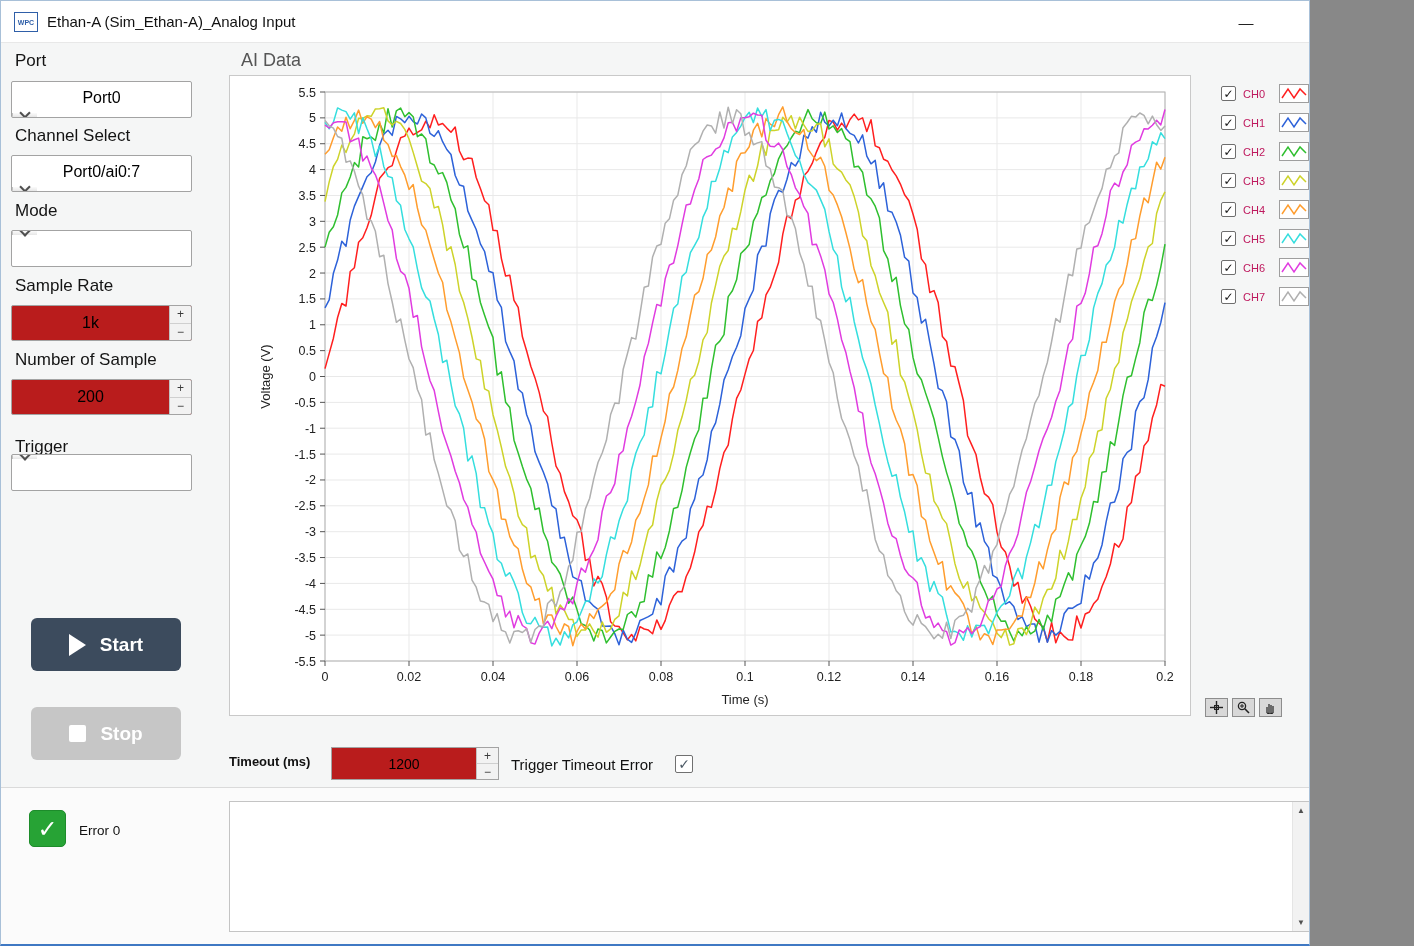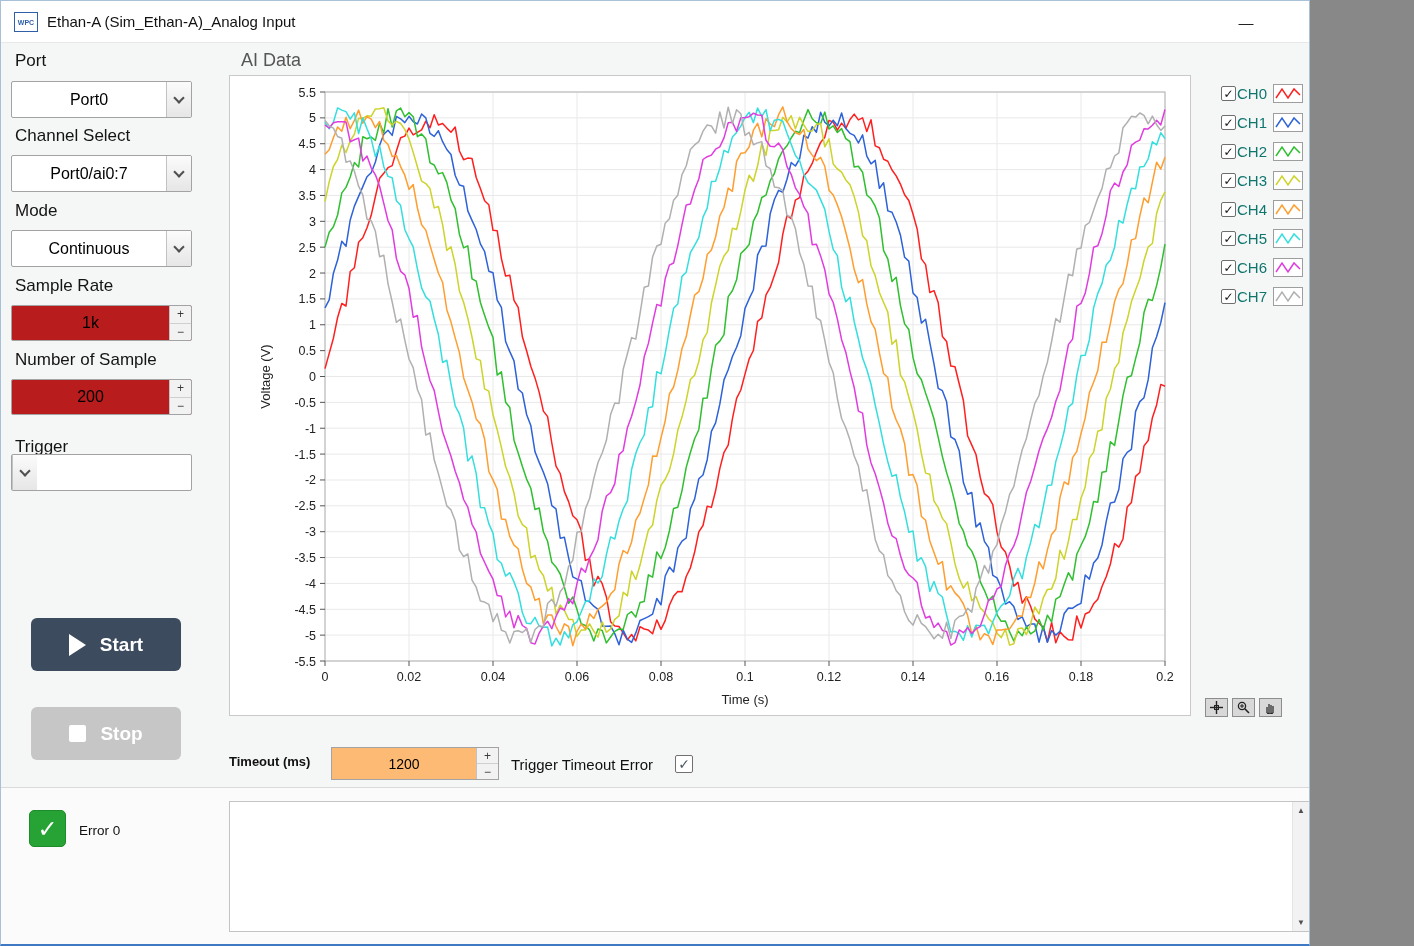--- a/index.html
+++ b/index.html
@@ -14,21 +14,21 @@
               background:#ffffff; color:#2f5fa8; font-size:7px; font-weight:bold;
               display:flex; align-items:center; justify-content:center; }
   .title-text { position:absolute; left:46px; top:0; height:42px; line-height:42px; font-size:15px; color:#111; }
   .winbtn { position:absolute; top:0; width:46px; height:42px; display:flex; align-items:center;
             justify-content:center; font-size:15px; color:#222; cursor:default; }
   .winbtn.min { left:1222px; } .winbtn.max { left:1300px; } .winbtn.close { left:1366px; }
 
   
   .side-label { position:absolute; left:14px; font-size:17px; color:#141414; }
   .combo { position:absolute; left:10px; width:181px; height:37px; background:#ffffff;
-           border:1px solid #a3a3a3; border-radius:2px; display:flex; overflow:hidden; }
+           border:1px solid #a3a3a3; border-radius:2px; display:flex; overflow:hidden;flex-direction:column; }
   .combo-value { flex:1; display:flex; align-items:center; justify-content:center; font-size:16px; color:#000; }
   .combo-btn { width:25px; border-left:1px solid #c2c2c2; background:linear-gradient(#fbfbfb,#e6e6e6);
                display:flex; align-items:center; justify-content:center; }
   .chev { width:8px; height:8px; border-right:2px solid #4f4f4f; border-bottom:2px solid #4f4f4f;
           transform:rotate(45deg); margin-top:-4px; }
   .numfield { position:absolute; left:10px; width:181px; height:36px; background:#b91c1c;
               border:1px solid #a3a3a3; border-radius:2px; display:flex; overflow:hidden; }
   .num-value { flex:1; display:flex; align-items:center; justify-content:center; font-size:16px; color:#000; }
   .spin { width:22px; display:flex; flex-direction:column; border-left:1px solid #c2c2c2; }
   .spin-btn { flex:1; display:flex; align-items:center; justify-content:center; font-size:12px;
@@ -47,31 +47,31 @@
   
   .panel-title { position:absolute; left:240px; top:49px; font-size:18px; color:#555555; }
   .chart-card { position:absolute; left:228px; top:74px; width:962px; height:641px; background:#ffffff;
                 border:1px solid #c9c9c9; }
   #chart-svg text { font-family:"Liberation Sans","DejaVu Sans",sans-serif; }
 
   .legend { position:absolute; left:1220px; top:78px; }
   .legend-row { display:flex; align-items:center; height:29px; }
   .legend-row .cb { width:15px; height:15px; border:1px solid #6e6e6e; border-radius:2px; background:#fff;
                     display:flex; align-items:center; justify-content:center; font-size:12px; color:#111; }
-  .legend-label { font-size:15px; color:#0f766e; margin-left:1px; width:34px; }
+  .legend-label { font-size:11px; color:#be185d; margin-left:7px; width:34px; }
   .swatch { width:30px; height:19px; border:1px solid #9e9e9e; background:#fff; display:flex;
             align-items:center; justify-content:center; margin-left:2px; }
 
   .chart-tools { position:absolute; left:1204px; top:697px; display:flex; }
   .tool { width:23px; height:19px; border:1px solid #8d8d8d; background:#d8d8d8; margin-right:4px;
           display:flex; align-items:center; justify-content:center; }
 
   
   .timeout-label { position:absolute; left:228px; top:753px; font-size:13px; font-weight:bold; color:#111; }
-  .timeout-field { position:absolute; left:330px; top:746px; width:168px; height:33px; background:#fdba74;
+  .timeout-field { position:absolute; left:330px; top:746px; width:168px; height:33px; background:#b91c1c;
                    border:1px solid #a3a3a3; display:flex; overflow:hidden; }
   .timeout-field .num-value { font-size:14px; }
   .ignore-label { position:absolute; left:510px; top:755px; font-size:15px; color:#111; }
   .small-check { position:absolute; left:674px; top:754px; width:18px; height:18px; background:#fff;
                  border:1px solid #707070; border-radius:2px; display:flex; align-items:center;
                  justify-content:center; font-size:14px; color:#4d5a66; }
 
   .divider { position:absolute; left:0; top:786px; width:100%; height:1px; background:#dadada; }
   .bottom-bg { position:absolute; left:0; top:787px; width:100%; height:157px; background:#fbfbfb; }
 
@@ -120,21 +120,20 @@
   <div class="side-label" style="top:125px">Channel Select</div>
   <div class="combo" style="top:154px">
     <span class="combo-value">Port0/ai0:7</span>
     <span class="combo-btn">
         <span class="chev"></span>
       </span>
   </div>
 
   <div class="side-label" style="top:200px">Mode</div>
   <div class="combo" style="top:229px">
-    <span class="combo-value">Continuous</span>
     <span class="combo-btn">
         <span class="chev"></span>
       </span>
   </div>
 
   <div class="side-label" style="top:275px">Sample Rate</div>
   <div class="numfield" style="top:304px">
     <span class="num-value">1k</span>
     <span class="spin">
       <span class="spin-btn up">+</span>

